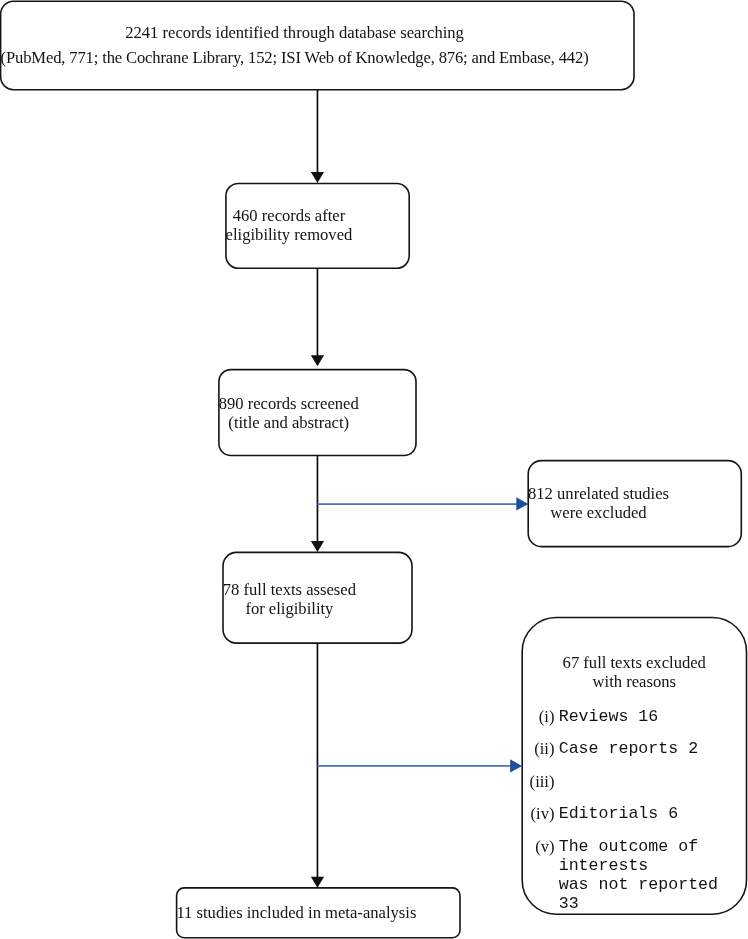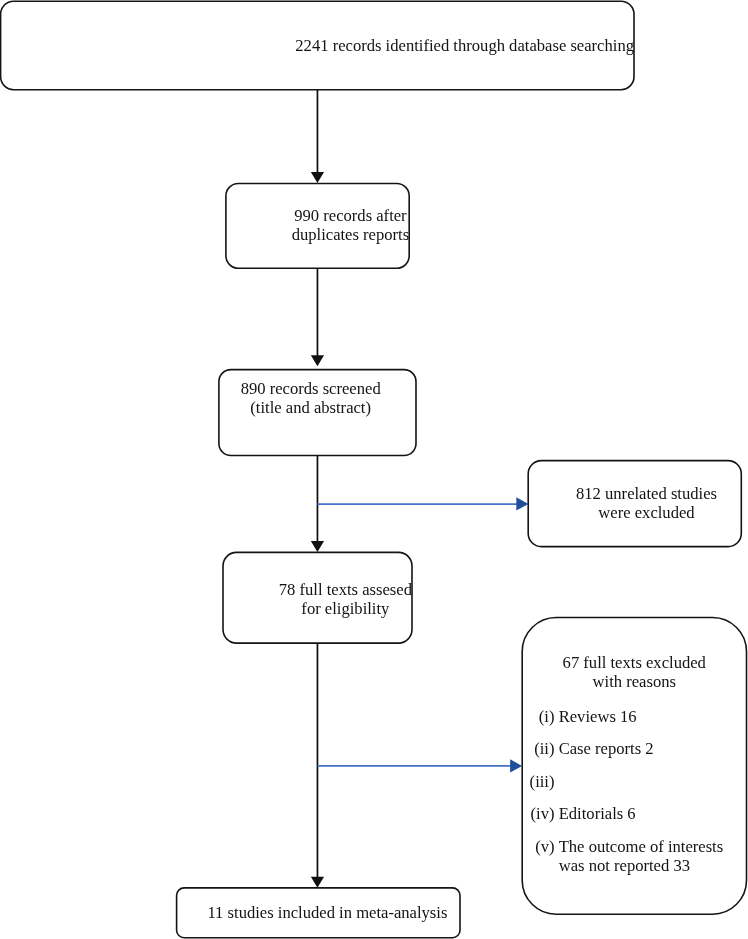--- a/index.html
+++ b/index.html
@@ -1,38 +1,38 @@
 <!DOCTYPE html>
 <html><head>
 <meta charset="utf-8">
 <style>
 html,body{margin:0;padding:0;background:#ffffff;}
 body{width:748px;height:939px;position:relative;overflow:hidden;
      font-family:"Liberation Serif",serif;color:#131313;
 }
 .box{position:absolute;box-sizing:border-box;transform:translateZ(0);
-     display:flex;align-items:center;justify-content:flex-end;}
+     display:flex;align-items:center;justify-content:flex-start;}
 .box .txt{text-align:center;font-size:16.6px;line-height:19px;}
 #connectors{position:absolute;left:0;top:0;}
 #b1{left:0.6px;top:1px;width:633.4px;height:88.7px}
 #b1 .txt{line-height:25.3px;}
 #b1 .txt div:nth-child(2){letter-spacing:-0.15px;}
 #b2{left:225.6px;top:183.3px;width:183.6px;height:85px}
 #b2 .txt,#b4 .txt{position:relative;top:-1px;}
-#b3{left:218.7px;top:355px;width:162px;height:86.1px}
+#b3{left:218.7px;top:370px;width:162px;height:86.1px}
 #b4{left:222.8px;top:552.2px;width:189.2px;height:96px}
 #b5{left:528px;top:460.4px;width:189px;height:86.2px}
 #b6{left:522px;top:617.3px;width:224.5px;height:296.9px;display:block;}
 #b7{left:176.4px;top:887.7px;width:271px;height:50px}
 .b6inner{font-size:16.6px;line-height:19px;position:relative;height:100%;}
 .b6head{text-align:center;position:absolute;left:0;right:0;top:35.4px;}
 ul.reasons{list-style:none;margin:0;padding:0;position:absolute;left:0;right:0;top:89.4px;}
 ul.reasons li{display:flex;height:32.5px;}
 ul.reasons li .mk{width:32.5px;text-align:right;flex:0 0 auto;}
-ul.reasons li .tx{padding-left:4.2px;}
+ul.reasons li .tx{padding-left:4.2px;font-family:Liberation Mono, monospace;}
 ul.reasons li .tx .l1,ul.reasons li .tx .l2{display:block;}
 </style>
 </head>
 <body>
 
 <svg id="connectors" width="748" height="939" viewBox="0 0 748 939">
   <g fill="#ffffff" stroke="#141414" stroke-width="1.6">
     <rect x="0.6" y="1.2" width="633.4" height="88.5" rx="13"></rect>
     <rect x="225.9" y="183.5" width="183.3" height="84.8" rx="12.5"></rect>
     <rect x="218.9" y="369.6" width="197.1" height="85.9" rx="12"></rect>
@@ -69,27 +69,28 @@
 
   <g>
     <line x1="317.4" y1="765.9" x2="512" y2="765.9" stroke="#4472c4" stroke-width="1.6"></line>
     <polygon points="510.1,759.3 510.1,772.5 522.1,765.9" fill="#1f4e9c"></polygon>
   </g>
 </svg>
 
 <div class="box" id="b1">
   <div class="txt">
     <div>2241 records identified through database searching</div>
+    <div>(PubMed, 771; the Cochrane Library, 152; ISI Web of Knowledge, 876; and Embase, 442)</div>
   </div>
 </div>
 
 <div class="box" id="b2">
   <div class="txt">
-    <div>990 records after</div>
-    <div>duplicates reports</div>
+    <div>460 records after</div>
+    <div>eligibility removed</div>
   </div>
 </div>
 
 <div class="box" id="b3">
   <div class="txt">
     <div>890 records screened</div>
     <div>(title and abstract)</div>
   </div>
 </div>
 

